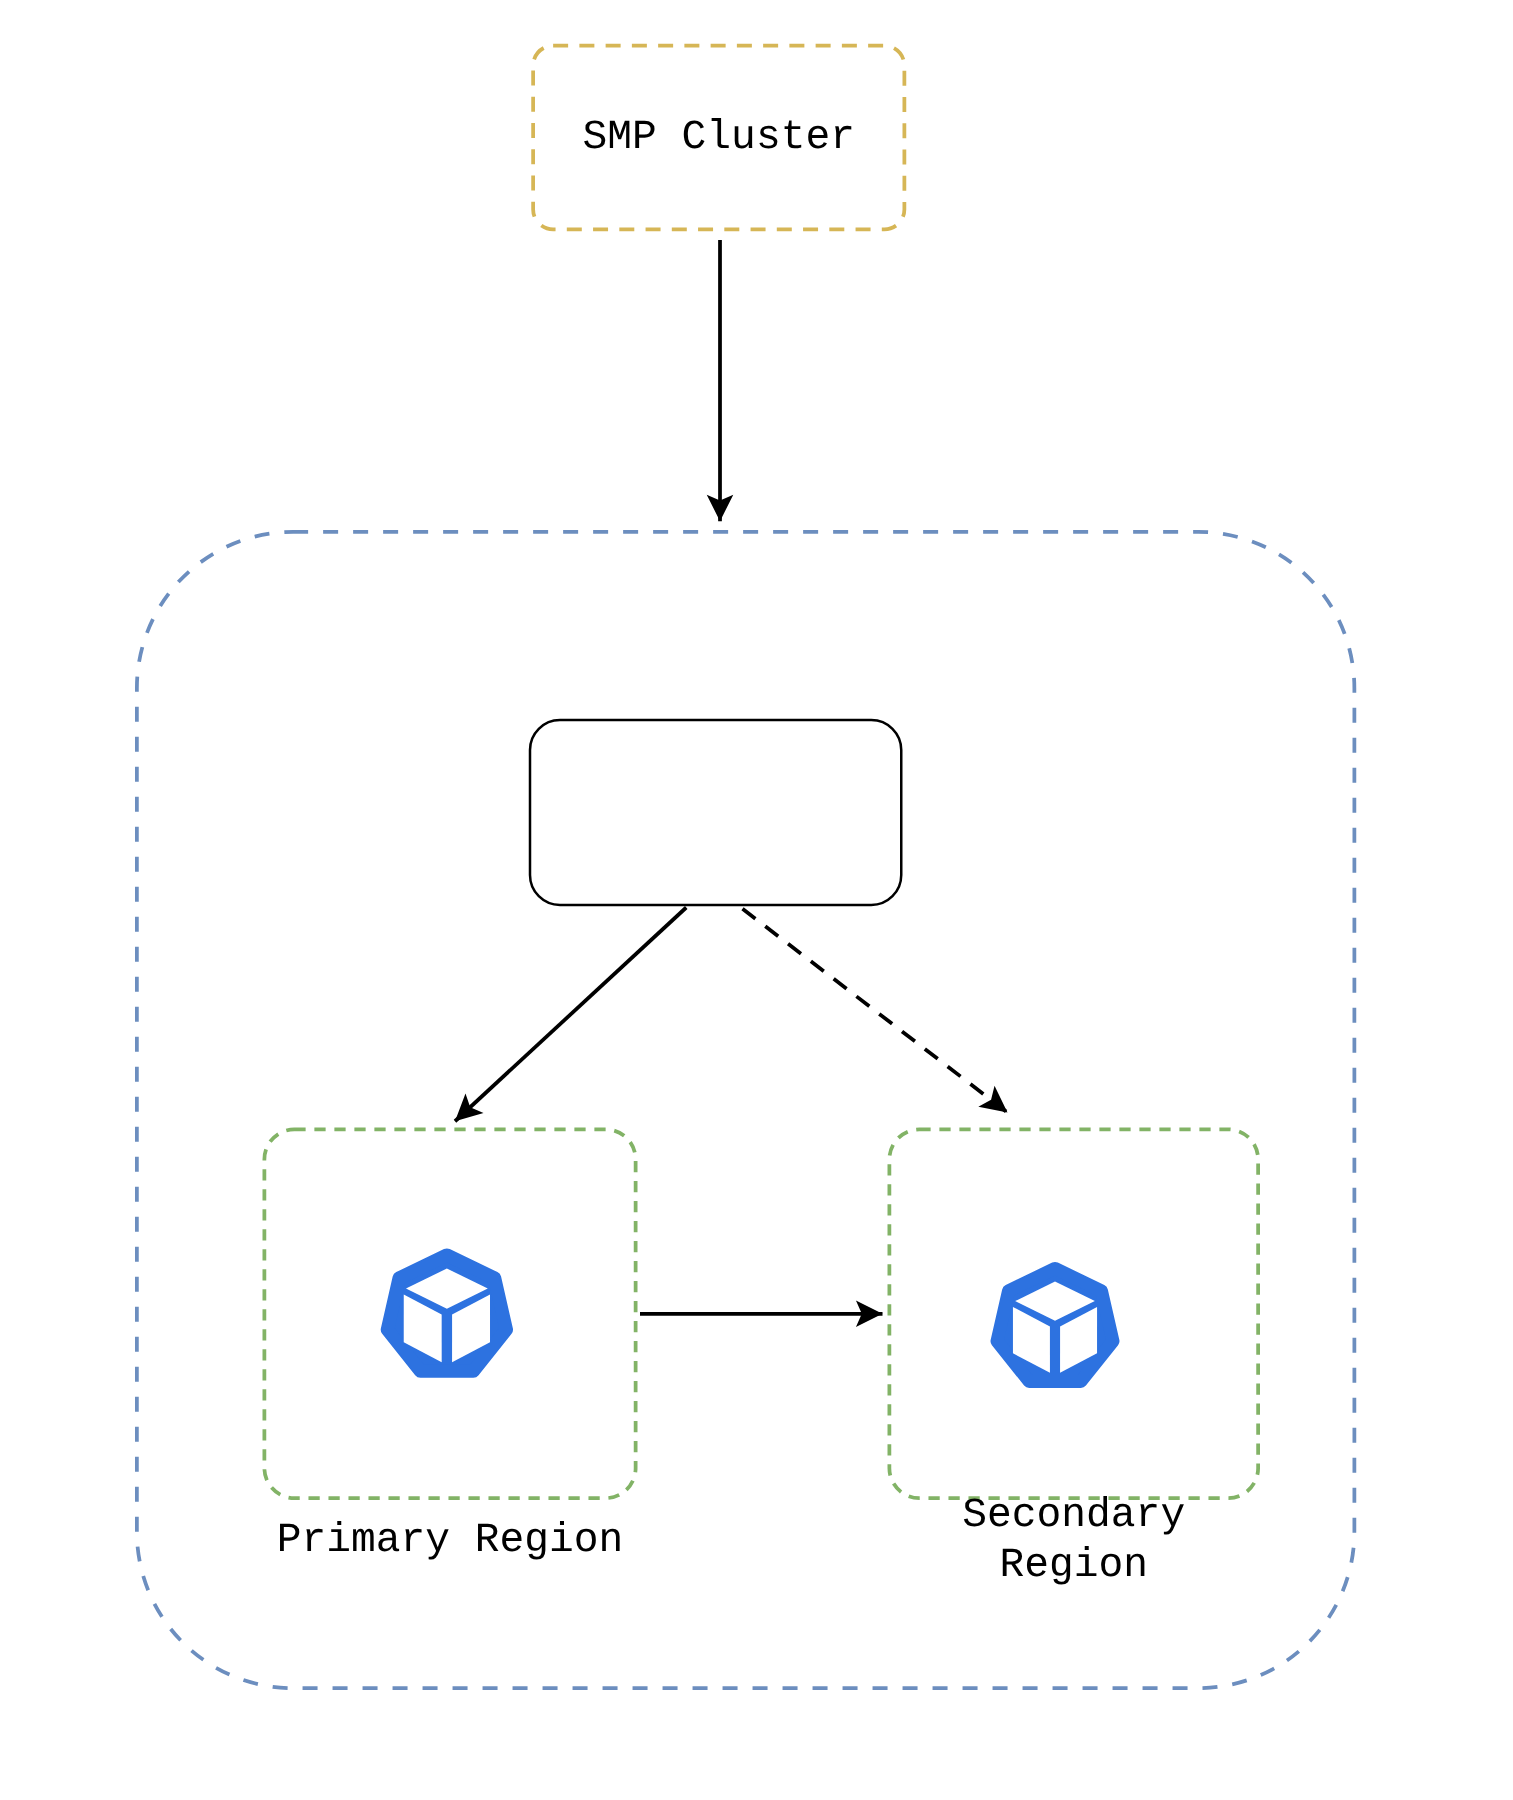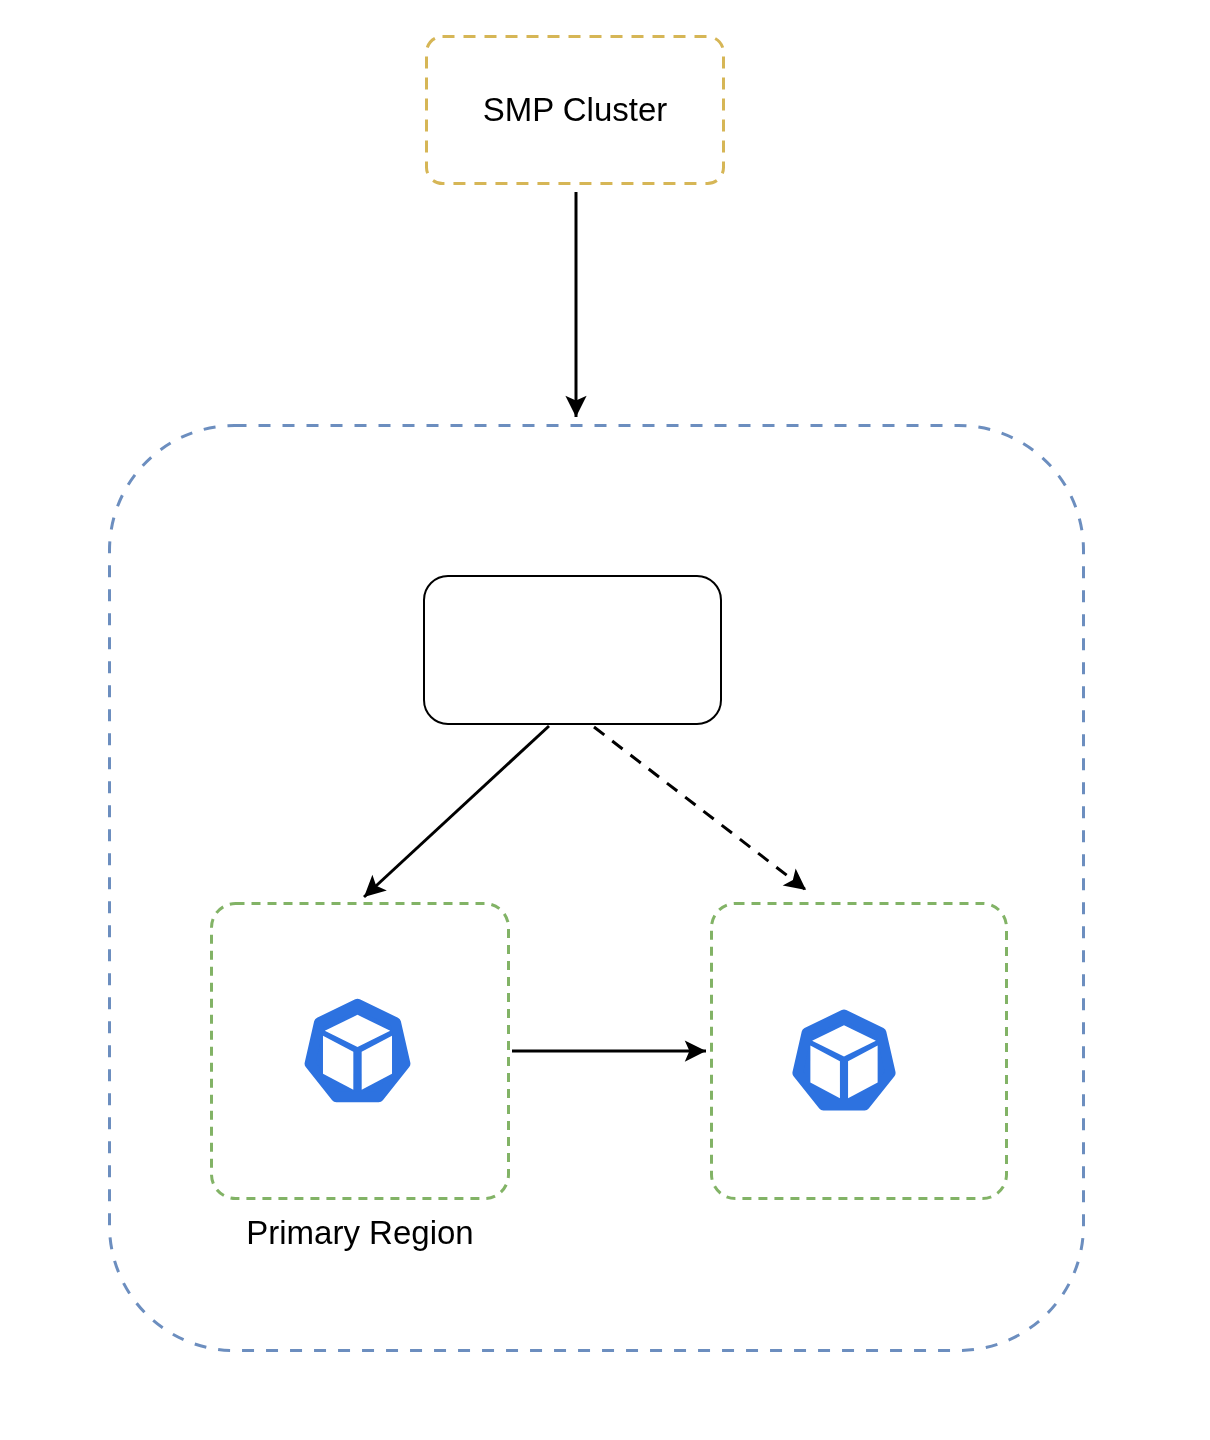--- a/index.html
+++ b/index.html
@@ -5,21 +5,21 @@
   html, body {
     margin: 0;
     padding: 0;
     background: #ffffff;
   }
   .canvas {
     position: relative;
     width: 1210px;
     height: 1440px;
     background: #ffffff;
-    font-family: Liberation Sans, sans-serif;
+    font-family: Liberation Mono, monospace;
     color: #000000;
     overflow: hidden;
   }
   .layer {
     position: absolute;
     left: 0;
     top: 0;
   }
   .node-label {
     position: absolute;
@@ -75,20 +75,21 @@
     <rect class="shape shape-region" x="711.5" y="903.5" width="295" height="295" rx="24" ry="24"></rect>
 
     <line class="edge" x1="576" y1="192" x2="576" y2="417" marker-end="url(#arrowhead)"></line>
     <line class="edge" x1="549" y1="726" x2="364" y2="897" marker-end="url(#arrowhead)"></line>
     <line class="edge edge-dashed" x1="594" y1="727" x2="806" y2="890" marker-end="url(#arrowhead)"></line>
     <line class="edge" x1="512" y1="1051" x2="706" y2="1051" marker-end="url(#arrowhead)"></line>
   </svg>
 
   <div class="node-label smp-label">SMP Cluster</div>
   <div class="node-label primary-region-label">Primary Region</div>
+  <div class="node-label secondary-region-label">Secondary Region</div>
 
   <svg class="icon-wrap icon-primary" viewBox="0 0 100 100">
     <use href="#k8s-cube"></use>
   </svg>
   <svg class="icon-wrap icon-secondary" viewBox="0 0 100 100">
     <use href="#k8s-cube"></use>
   </svg>
 
 </div>
 

